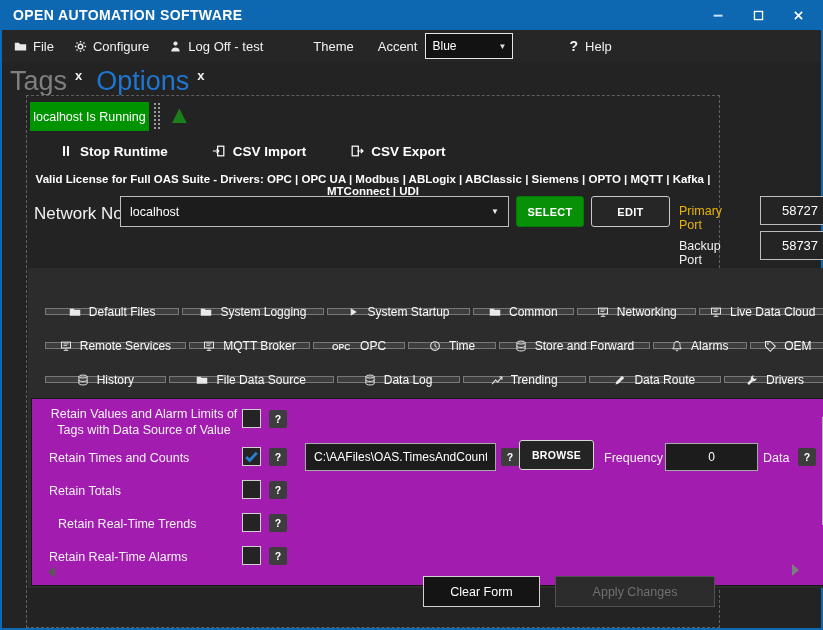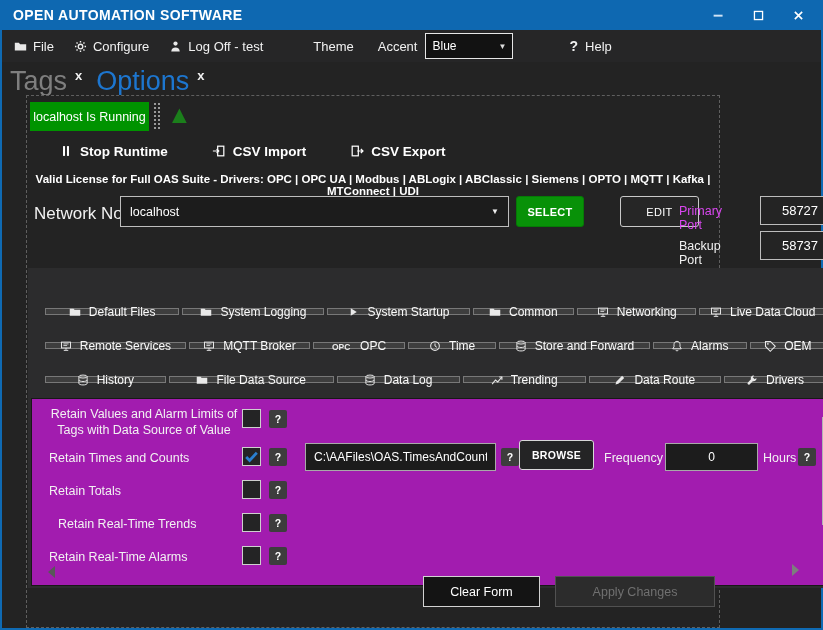--- a/index.html
+++ b/index.html
@@ -66,24 +66,24 @@
 
   
   .net-label { position:absolute; left:7px; top:108px; color:#f1f1f1; font-size:17px; }
   .net-combo { position:absolute; left:93px; top:100px; width:389px; height:31px; background:#1c1c1c;
                border:1px solid #bdbdbd; display:flex; align-items:center; padding:0 9px;
                color:#fff; font-size:12.5px; }
   .net-combo .caret { margin-left:auto; font-size:8px; color:#eee; }
   .btn-select { position:absolute; left:489px; top:100px; width:68px; height:31px; background:#089108;
                 border:1px solid #067a06; border-radius:3px; color:#fff; font-size:11px; font-weight:bold;
                 display:flex; align-items:center; justify-content:center; letter-spacing:.3px; }
-  .btn-edit { position:absolute; left:593px; top:100px; width:79px; height:31px; background:#262626;
-              border:1px solid #c9c9c9; border-radius:3px; color:#fff; font-size:11px; font-weight:normal;
+  .btn-edit { position:absolute; left:564px; top:100px; width:79px; height:31px; background:#262626;
+              border:1px solid #c9c9c9; border-radius:3px; color:#fff; font-size:11px; font-weight:bold;
               display:flex; align-items:center; justify-content:center; letter-spacing:.3px; }
-  .pp-label { position:absolute; left:652px; top:108px; color:#d946ef; font-size:12.5px; }
+  .pp-label { position:absolute; left:652px; top:108px; color:#eab308; font-size:12.5px; }
   .bp-label { position:absolute; left:652px; top:143px; color:#f1f1f1; font-size:12.5px; }
   .port-box { position:absolute; width:80px; height:29px; background:#242424; border:1px solid #bdbdbd;
               color:#fff; font-size:13px; text-align:center; }
   .pp-box { left:733px; top:100px; }
   .bp-box { left:733px; top:135px; }
 
   
   .content { position:absolute; left:1px; top:172px; width:815px; height:320px; background:#2c2c2d; }
   .tabrow { position:absolute; left:0; width:100%; height:31px; display:flex; gap:3px; padding:12px 17px; }
   .tabrow1 { top:28px; } .tabrow2 { top:62px; } .tabrow3 { top:96px; }
@@ -398,21 +398,21 @@
             <svg viewBox="0 0 16 16">
                 <path d="M3 8.5l3.2 3.2L13 4.5" fill="none" stroke="#2a7fd0" stroke-width="2.6"></path>
               </svg>
           </div>
           <div class="qbtn" style="left:237px; top:49px;">?</div>
           <input class="txt" style="left: 273px; top: 44px; width: 191px; height: 28px;" value="C:\AAFiles\OAS.TimesAndCounts">
           <div class="qbtn" style="left:469px; top:49px;">?</div>
           <div class="btn-browse">BROWSE</div>
           <div class="frm-label" style="left:572px; top:52px;">Frequency</div>
           <input class="txt" style="left: 633px; top: 44px; width: 93px; height: 28px; text-align: center;" value="0">
-          <div class="frm-label" style="left:731px; top:52px;">Hours</div>
+          <div class="frm-label" style="left:731px; top:52px;">Data</div>
           <div class="qbtn" style="left:766px; top:49px;">?</div>
 
           <div class="frm-label" style="left:17px; top:85px;">Retain Totals</div>
           <div class="cb" style="left:210px; top:81px;">
             
           </div>
           <div class="qbtn" style="left:237px; top:82px;">?</div>
 
           <div class="frm-label" style="left:26px; top:118px;">Retain Real-Time Trends</div>
           <div class="cb" style="left:210px; top:114px;">

